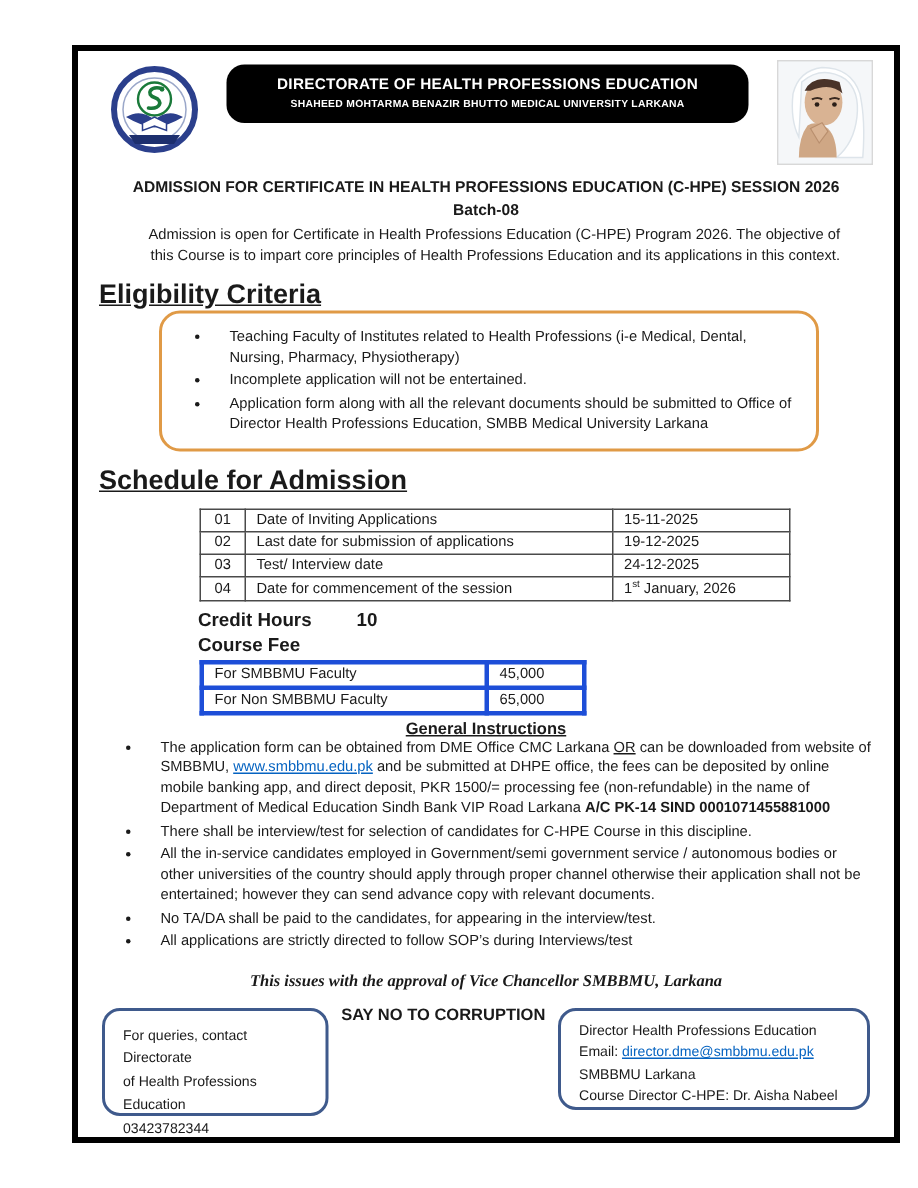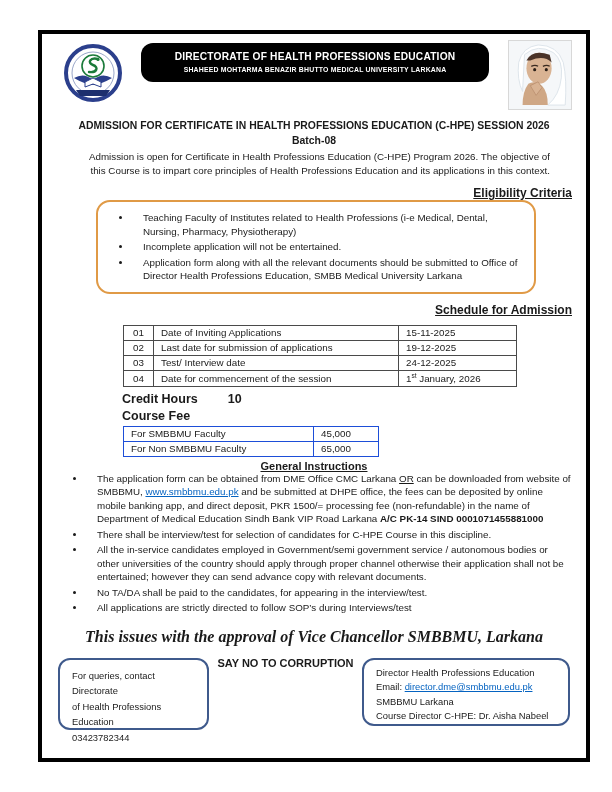--- a/index.html
+++ b/index.html
@@ -1,33 +1,33 @@
 <!DOCTYPE html>
 <html><head>
 <meta charset="utf-8">
 <style>
   * { margin:0; padding:0; box-sizing:border-box; }
   html,body { background:#ffffff; }
   body { width:612px; height:792px; position:relative; font-family:"Liberation Sans", sans-serif; color:#1a1a1a; }
-  .frame { position:absolute; left:38px; top:30px; width:552px; height:732px; border:4px solid #000; padding:4px 14px 0 14px; overflow:hidden; background:#fff; }
+  .frame { position:absolute; left:48px; top:30px; width:552px; height:732px; border:4px solid #000; padding:4px 14px 0 14px; overflow:hidden; background:#fff; }
 
   
   .hdr { display:flex; align-items:flex-start; justify-content:space-between; height:72px; margin-top:2px; }
   .emblem { width:58px; height:62px; margin-left:8px; margin-top:4px; }
   .hdr-banner { background:#000; border-radius:12px; color:#fff; text-align:center; padding:8px 14px 9px 14px; margin-top:3px; width:348px; }
   .hdr-banner .t1 { font-size:10.2px; font-weight:bold; letter-spacing:.2px; }
   .hdr-banner .t2 { font-size:6.9px; font-weight:bold; margin-top:4px; letter-spacing:.2px; }
   .photo { width:64px; height:70px; border:1px solid #d8d8d8; background:#f4f6f8; }
 
   
   .title1 { text-align:center; font-weight:bold; font-size:10.4px; margin-top:8px; }
   .title2 { text-align:center; font-weight:bold; font-size:10.4px; margin-top:4px; }
   .intro { font-size:9.8px; line-height:13.5px; margin:4px 22px 0 24px;text-align:right; }
 
-  .big-h { text-align:right; font-size:12px; font-weight:bold; text-decoration:underline; }
+  .big-h { text-align:left; font-size:18px; font-weight:bold; text-decoration:underline; }
   .h-elig { margin-top:9px; }
   .h-sched { margin-top:9px; }
 
   
   .elig-box { border:2px solid #E09A46; border-radius:14px; margin:0 36px 0 40px; padding:9px 16px 7px 16px; }
   ul.dots { list-style:disc; margin:0; }
   .elig-box ul.dots { padding-left:18px; }
   ul.dots li { font-size:9.8px; line-height:13.5px; padding-left:11px; margin-bottom:2px; }
 
   
@@ -36,33 +36,33 @@
   .sched-tbl td { border:1px solid #4a4a4a; font-size:9.8px; padding:1.5px 7px; height:15px; }
   .sched-tbl .c-no { width:30px; text-align:center; padding:1.5px 2px; }
   .sched-tbl .c-item { width:245px; }
   .sched-tbl .c-date { width:118px; }
   sup { font-size:6.5px; vertical-align:super; }
 
   .ch-line { margin:5px 0 0 66px; font-size:12.5px; font-weight:bold; }
   .ch-line .val { margin-left:30px; }
   .cf-line { margin:3px 0 0 66px; font-size:12.5px; font-weight:bold; }
   .fee-tbl { margin:3px 0 0 67px; }
-  .fee-tbl td { border:1px solid #1d4ed8; font-size:9.8px; padding:1.5px 7px; height:15px; }
+  .fee-tbl td { border:3px solid #1d4ed8; font-size:9.8px; padding:1.5px 7px; height:15px; }
   .fee-tbl .c-lab { width:190px; }
   .fee-tbl .c-amt { width:65px; }
 
   .h-gen { text-align:center; font-size:11px; font-weight:bold; text-decoration:underline; margin-top:3px; }
 
   .gen-list { padding-left:30px; margin-top:5px; margin-right:10px; }
   .gen-list li { margin-bottom:3px; }
   .u { text-decoration:underline; }
   .b { font-weight:bold; }
   a.link { color:#0563C1; text-decoration:underline; }
 
-  .approval { text-align:center; font-family:"Liberation Serif", serif; font-style:italic; font-weight:bold; font-size:16px; margin-top:13px; }
+  .approval { text-align:center; font-family:"Liberation Serif", serif; font-style:italic; font-weight:bold; font-size:11px; margin-top:13px; }
 
   
   .footer { display:flex; justify-content:space-between; margin-top:9px; }
   .slogan-col { flex:1; text-align:center; font-weight:bold; font-size:11px; padding-top:2px; }
   .q-box, .d-box { border:2.5px solid #3F5A8C; border-radius:12px; font-size:9.4px; line-height:15.5px; margin-top:3px; }
   .q-box { width:151px; margin-left:2px; padding:8px 6px 6px 12px; height:72px; }
   .d-box { width:208px; margin-right:2px; padding:6px 6px 6px 12px; height:68px; line-height:14.5px; }
 </style>
 </head>
 <body>

